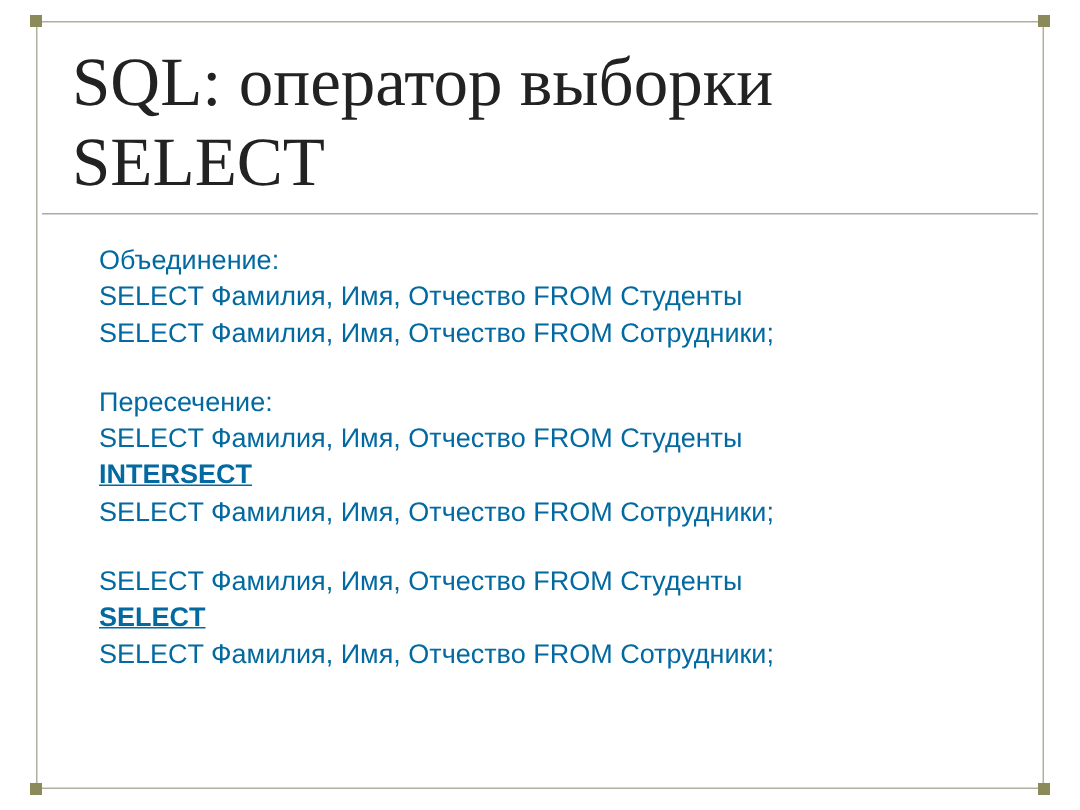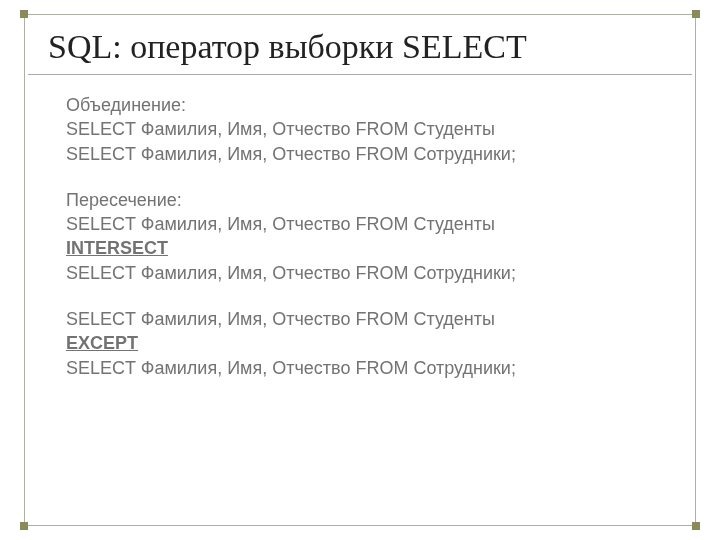--- a/index.html
+++ b/index.html
@@ -25,35 +25,35 @@
       width: 8px;
       height: 8px;
       background: #8a8a5a;
     }
     .corner.tl { top: 10px; left: 20px; }
     .corner.tr { top: 10px; right: 20px; }
     .corner.bl { bottom: 10px; left: 20px; }
     .corner.br { bottom: 10px; right: 20px; }
     .title {
       font-family: Georgia, 'Times New Roman', serif;
-      font-size: 34px;
+      font-size: 46px;
       font-weight: normal;
       color: #222;
       padding: 10px 20px 8px 20px;
       border-bottom: 1px solid #aaa;
       margin-bottom: 18px;
     }
     .content {
       padding-left: 38px;
     }
     .block {
       margin-bottom: 22px;
       font-size: 18px;
       line-height: 1.35;
-      color: #737373;
+      color: #0369a1;
     }
     .line { white-space: pre-wrap; }
     .keyword { font-weight: bold; text-decoration: underline; }
   </style>
 </head>
 <body>
 
 <div class="slide-border"></div>
 <div class="corner tl"></div>
 <div class="corner tr"></div>
@@ -72,17 +72,17 @@
 
   <div class="block">
     <div class="line">Пересечение:</div>
     <div class="line">SELECT Фамилия, Имя, Отчество FROM Студенты</div>
     <div class="line"><span class="keyword">INTERSECT</span></div>
     <div class="line">SELECT Фамилия, Имя, Отчество FROM Сотрудники;</div>
   </div>
 
   <div class="block">
     <div class="line">SELECT Фамилия, Имя, Отчество FROM Студенты</div>
-    <div class="line"><span class="keyword">EXCEPT</span></div>
+    <div class="line"><span class="keyword">SELECT</span></div>
     <div class="line">SELECT Фамилия, Имя, Отчество FROM Сотрудники;</div>
   </div>
 
 </div>
 
 </body></html>

